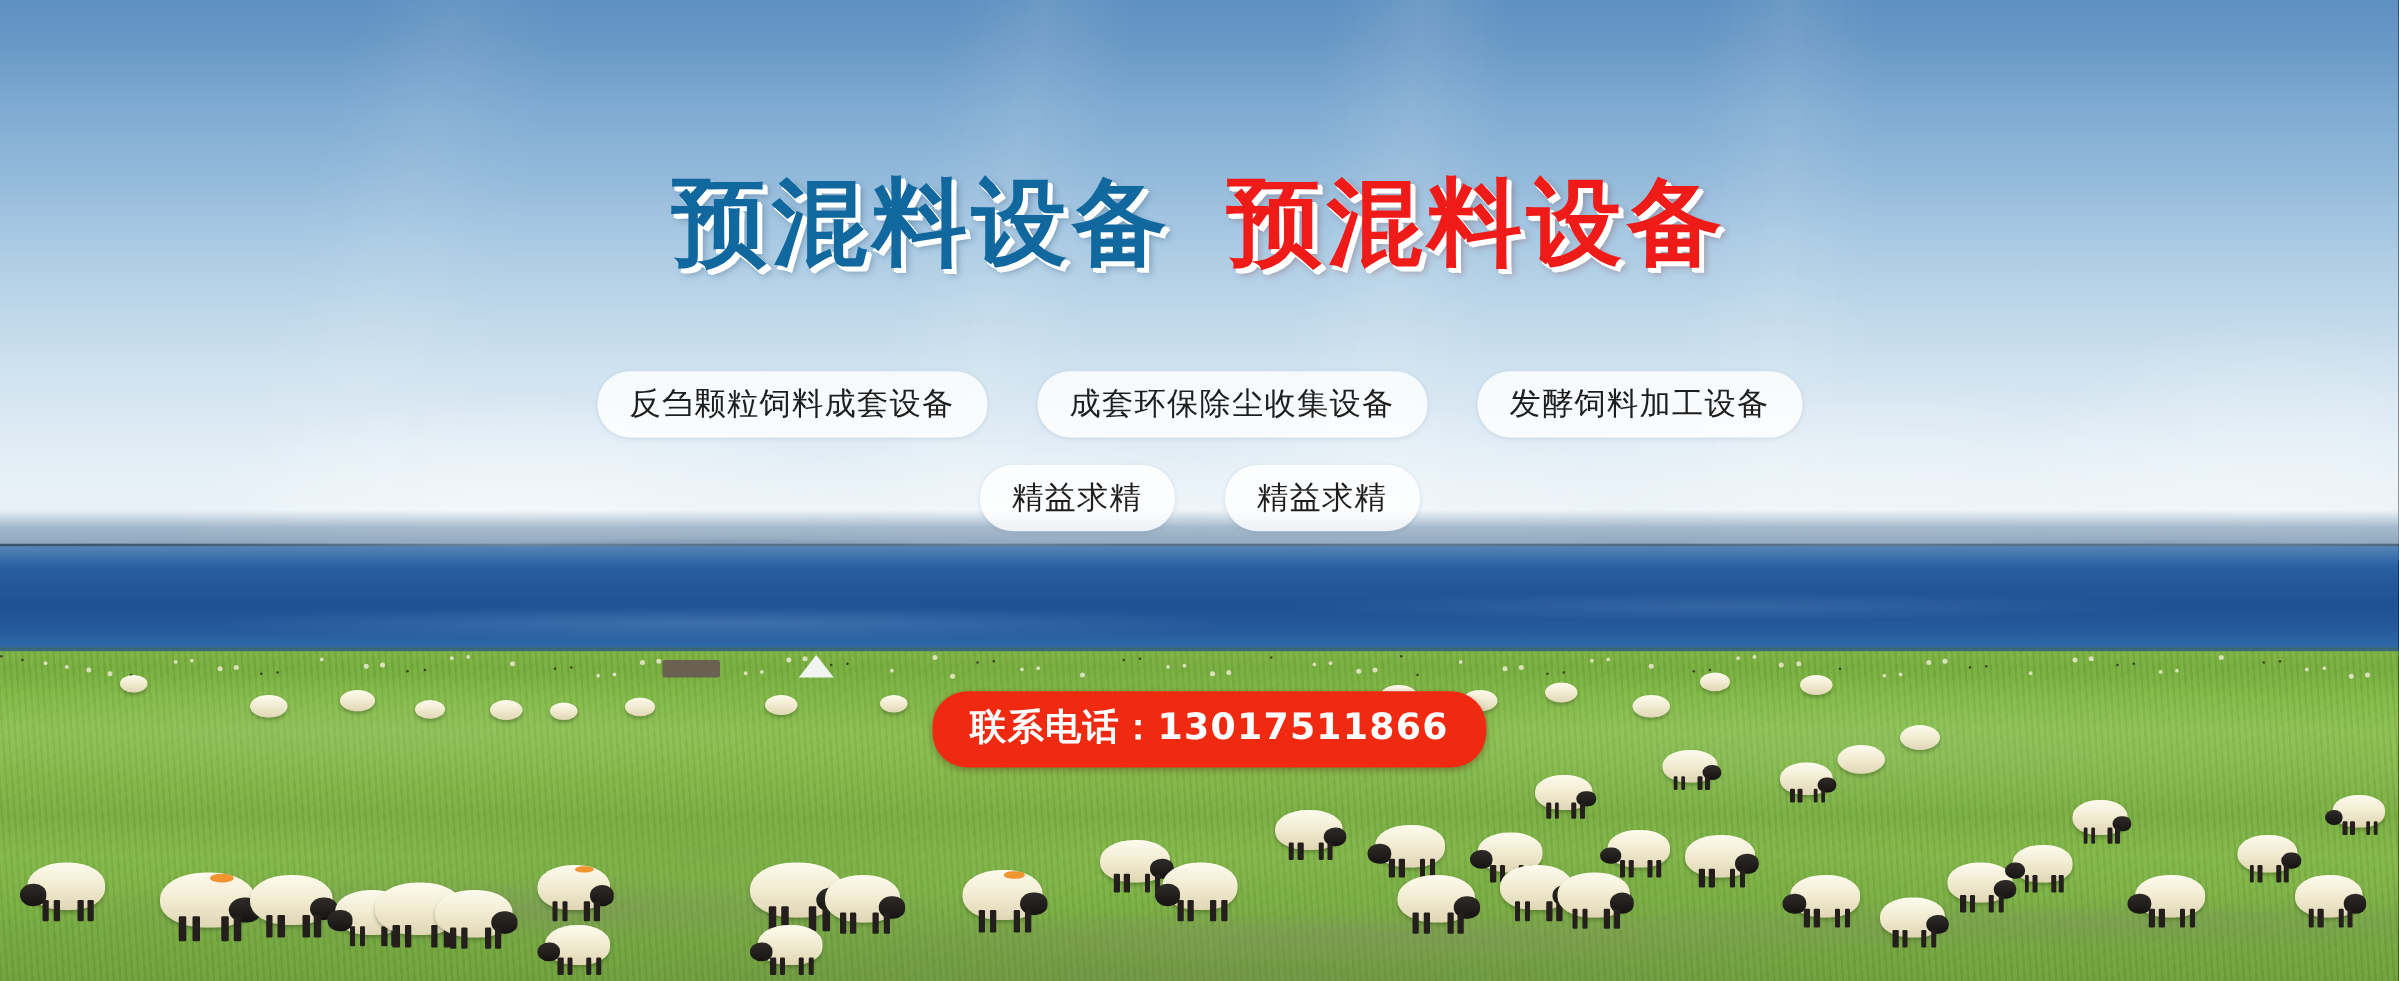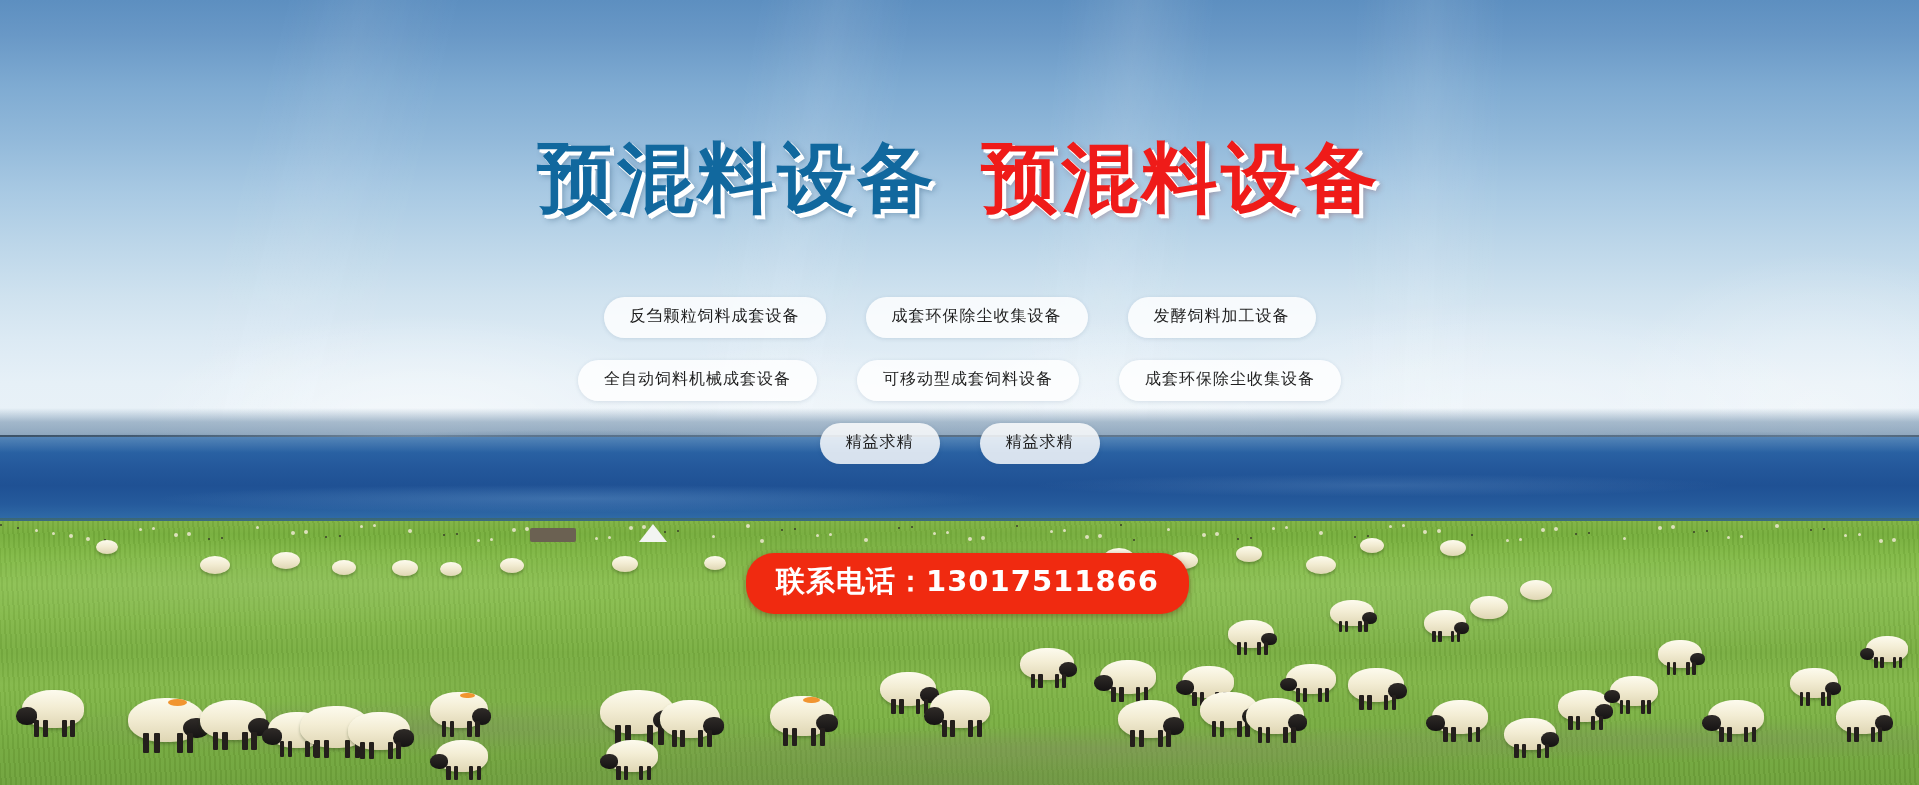--- a/index.html
+++ b/index.html
@@ -174,21 +174,21 @@
     position:absolute;left:0;top:297px;width:100%;
   }
   .pill-row{
     display:flex;justify-content:center;align-items:center;
     gap:40px;
     margin-bottom:22px;
   }
   .pill{
     background:rgba(255,255,255,.82);
     color:#1e1e1e;
-    font-size:16px;
+    font-size:25px;
     letter-spacing:1px;
     padding:9px 26px 11px;
     border-radius:26px;
     white-space:nowrap;
     box-shadow:0 1px 4px rgba(40,70,110,.13);
     font-family:"DejaVu Sans","Liberation Sans",sans-serif;
   }
 
   
   .phone-wrap{
@@ -665,25 +665,20 @@
   </div>
 
   <div class="pill-rows">
 
     <div class="pill-row">
       <div class="pill">反刍颗粒饲料成套设备</div>
       <div class="pill">成套环保除尘收集设备</div>
       <div class="pill">发酵饲料加工设备</div>
     </div>
 
-    <div class="pill-row">
-      <div class="pill">全自动饲料机械成套设备</div>
-      <div class="pill">可移动型成套饲料设备</div>
-      <div class="pill">成套环保除尘收集设备</div>
-    </div>
 
     <div class="pill-row">
       <div class="pill">精益求精</div>
       <div class="pill">精益求精</div>
     </div>
 
   </div>
 
   <div class="phone-wrap">
     <div class="phone">联系电话：13017511866</div>

